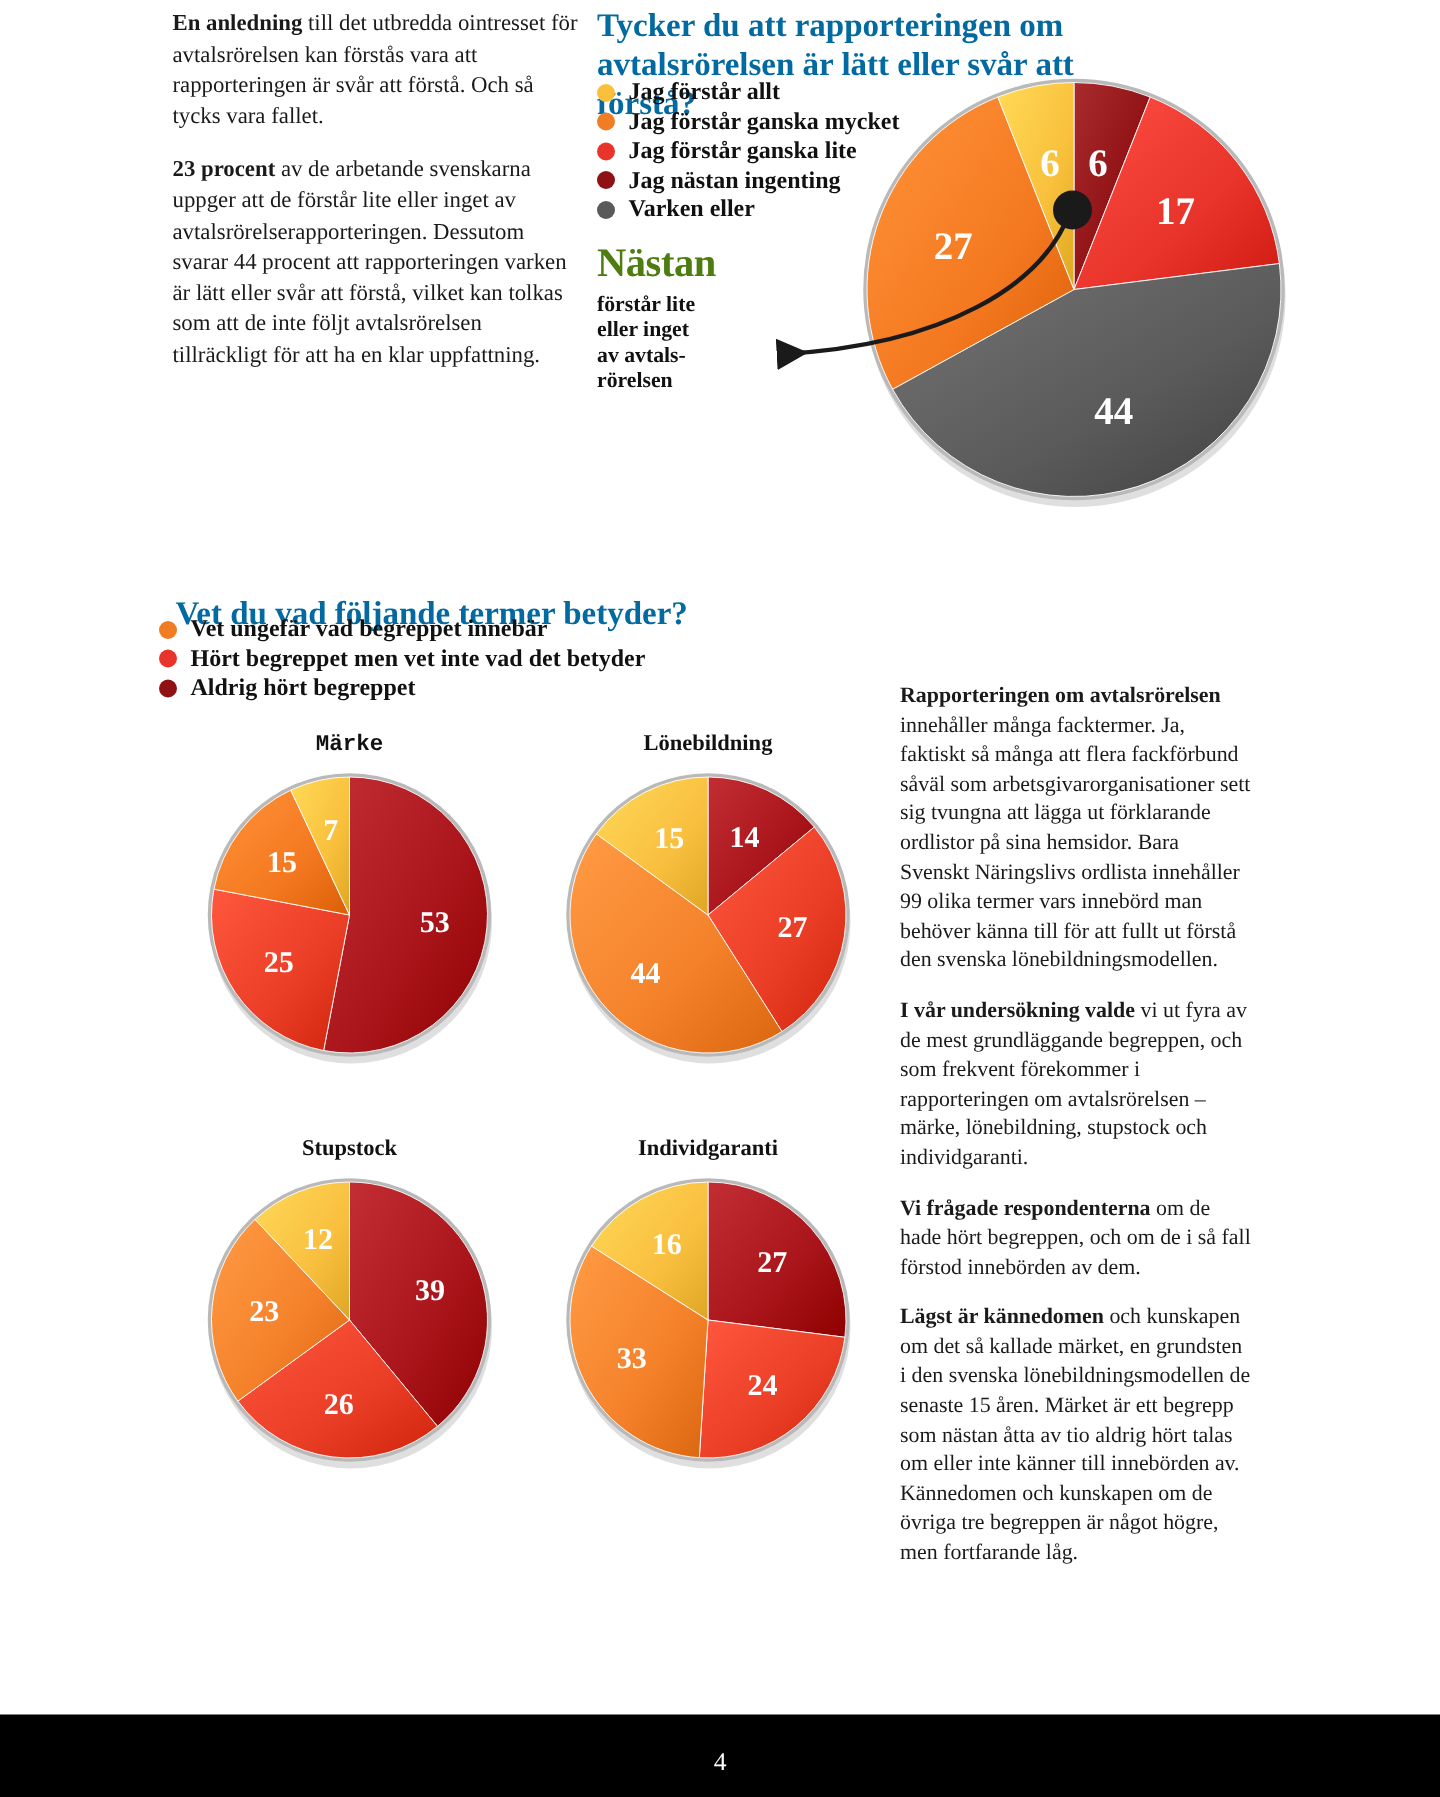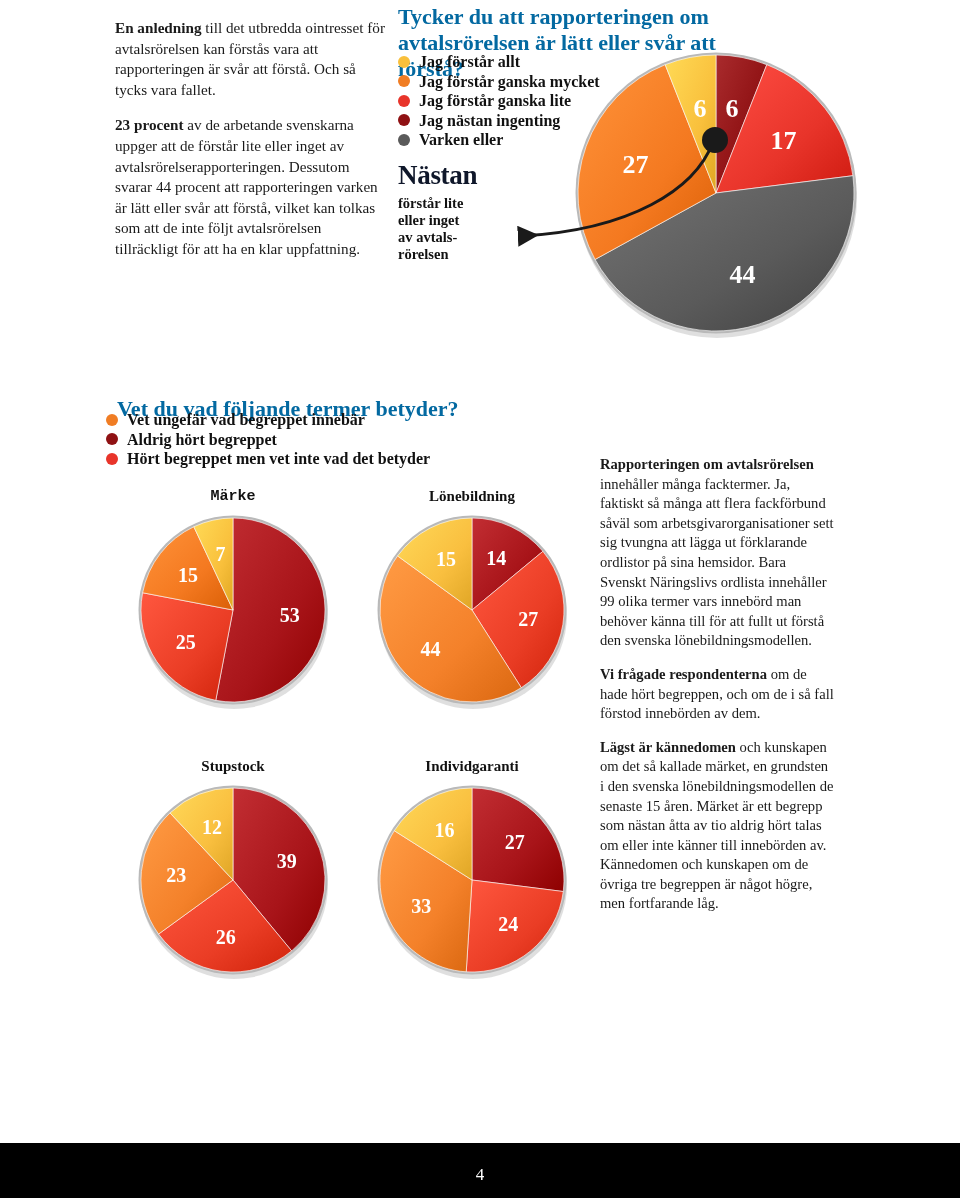--- a/index.html
+++ b/index.html
@@ -12,21 +12,21 @@
   }
   .page{position:absolute;left:0;top:0;width:960px;height:1198px;background:#fff;}
   b.lead{font-weight:bold;}
 
   
   #intro-col{
     position:absolute;left:115px;top:6px;width:270px;
     font-size:15.2px;line-height:20.6px;color:#1a1a1a;
     text-align:left;
   }
-  #intro-col p{margin:12px 0 15px 0;}
+  #intro-col p{margin:0 0 15px 0;}
 
   
   .q-heading{
     font-family:"Liberation Serif", serif;
     font-weight:bold;font-size:22px;line-height:26px;color:#0369a1;
   }
 
   
   .legend{margin:0;padding:0;list-style:none;}
   .legend li{
@@ -37,21 +37,21 @@
   }
   .legend .dot{
     width:12px;height:12px;border-radius:50%;
     margin-right:9px;flex:0 0 auto;display:inline-block;
   }
 
   
   #callout{position:absolute;left:398px;top:160px;width:120px;}
   #callout .c-top{
     font-family:"Liberation Serif", serif;font-weight:bold;
-    font-size:27px;line-height:30px;color:#0f172a;letter-spacing:-.3px;
+    font-size:27px;line-height:30px;color:#4d7c0f;letter-spacing:-.3px;
   }
   #callout .c-big{
     font-family:"Liberation Serif", serif;font-weight:bold;
     font-size:52px;line-height:52px;color:#111;letter-spacing:-1px;
     margin-top:-2px;
   }
   #callout .c-sub{
     font-family:"Liberation Serif", serif;font-weight:bold;
     font-size:14.5px;line-height:17px;color:#111;margin-top:5px;
   }
@@ -192,26 +192,26 @@
   </svg>
 
   <div class="q-heading" style="position:absolute;left:117px;top:396px;width:420px;">Vet du vad följande termer betyder?</div>
 
   <ul class="legend" id="legend2" style="position:absolute;left:106px;top:411px;">
       <li>
         <span class="dot" style="background: rgb(240, 125, 36);"></span>
         <span>Vet ungefär vad begreppet innebär</span>
       </li>
       <li>
+        <span class="dot" style="background: rgb(232, 52, 42);"></span>
+        <span>Hört begreppet men vet inte vad det betyder</span>
+      </li>
+      <li>
         <span class="dot" style="background: rgb(143, 17, 19);"></span>
         <span>Aldrig hört begreppet</span>
-      </li>
-      <li>
-        <span class="dot" style="background: rgb(232, 52, 42);"></span>
-        <span>Hört begreppet men vet inte vad det betyder</span>
       </li>
     </ul>
 
   <div class="pie-wrap" id="pie-marke" style="left:133px;top:488px;width:200px;height:230px;">
       <svg width="200" height="230" viewBox="0 0 200 230">
         <defs>
           <linearGradient id="marke-g0" x1="0%" y1="0%" x2="100%" y2="100%">
             <stop offset="0%" stop-color="#c22e33"></stop>
             <stop offset="60%" stop-color="#a81419"></stop>
             <stop offset="100%" stop-color="#8e0000"></stop>
@@ -384,20 +384,21 @@
         <g>
           <path d="M 100 122 L 22.321830853814603 72.70393486193232 A 92 92 0 0 1 99.99999999999999 30 Z" fill="url(#individgaranti-g3)" stroke="#ffffff" stroke-width="0.6"></path>
         </g>
         <text x="72.52077042923811" y="72.01546697029805" class="slice-label" font-size="20px">16</text>
       </svg>
       <div class="pie-title" style="top: 0px; font-family: Liberation Serif, serif;">Individgaranti</div>
     </div>
 
   <div id="right-col">
       <p><b class="lead">Rapporteringen om avtalsrörelsen</b> innehåller många facktermer. Ja, faktiskt så många att flera fackförbund såväl som arbetsgivarorganisationer sett sig tvungna att lägga ut förklarande ordlistor på sina hemsidor. Bara Svenskt Näringslivs ordlista innehåller 99 olika termer vars innebörd man behöver känna till för att fullt ut förstå den svenska lönebildningsmodellen.</p>
+      <p><b class="lead">I vår undersökning valde</b> vi ut fyra av de mest grundläggande begreppen, och som frekvent förekommer i rapporteringen om avtalsrörelsen – märke, lönebildning, stupstock och individgaranti.</p>
       <p><b class="lead">Vi frågade respondenterna</b> om de hade hört begreppen, och om de i så fall förstod innebörden av dem.</p>
       <p><b class="lead">Lägst är kännedomen</b> och kunskapen om det så kallade märket, en grundsten i den svenska lönebildningsmodellen de senaste 15 åren. Märket är ett begrepp som nästan åtta av tio aldrig hört talas om eller inte känner till innebörden av. Kännedomen och kunskapen om de övriga tre begreppen är något högre, men fortfarande låg.</p>
     </div>
 
   <div id="bottom-bar">
     <div id="page-number">4</div>
   </div>
 
 </div>
 

